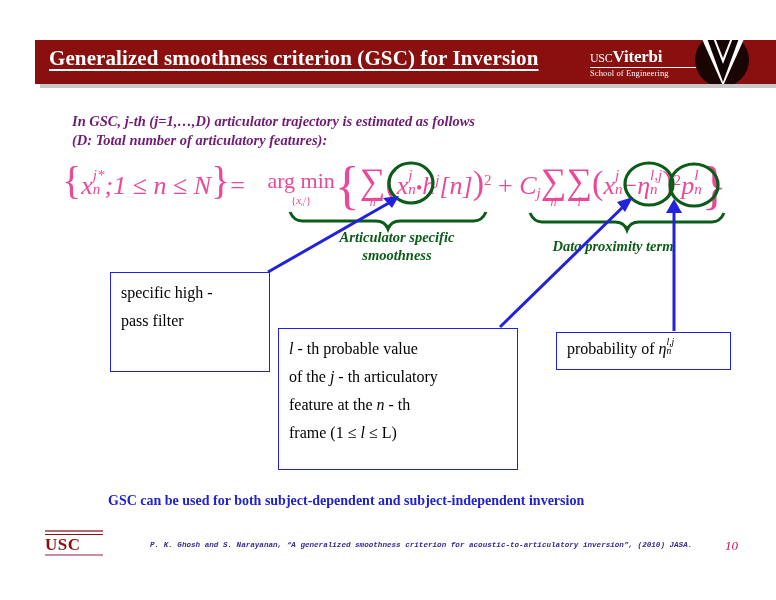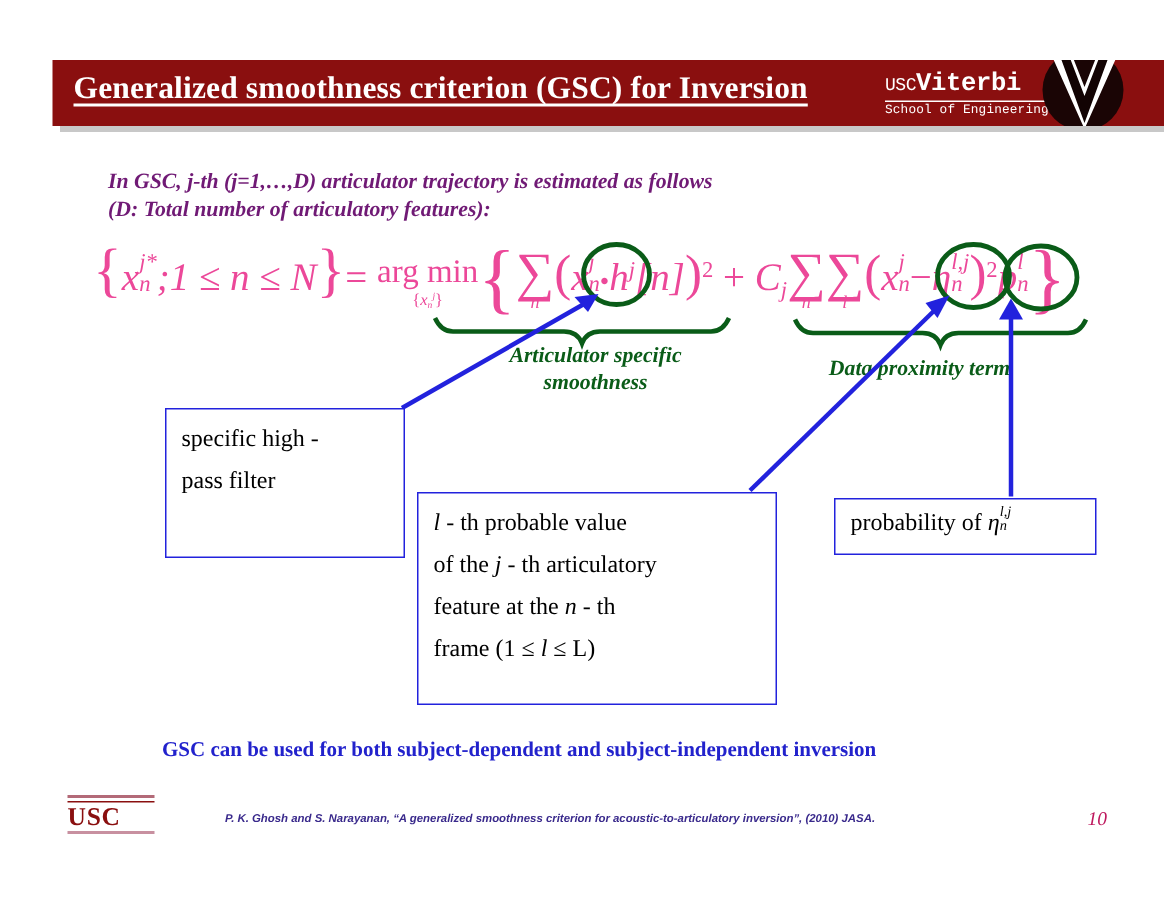--- a/index.html
+++ b/index.html
@@ -19,21 +19,21 @@
     background:#9a9a9a;opacity:.55;
   }
   .banner-title{
     position:absolute;left:14px;top:6px;
     color:#ffffff;font-family:"Liberation Serif",serif;font-weight:bold;
     font-size:21px;letter-spacing:.1px;text-decoration:underline;
     text-underline-offset:4px;white-space:nowrap;
   }
   .viterbi{
     position:absolute;left:555px;top:8px;width:140px;color:#fff;
-    font-family:Liberation Mono, monospace;line-height:1;
+    font-family:Liberation Serif, serif;line-height:1;
   }
   .viterbi .l1{font-size:13px;}
   .viterbi .l1 .usc{font-size:12px;font-weight:normal;letter-spacing:-.3px;}
   .viterbi .l1 .vit{font-size:17px;font-weight:bold;letter-spacing:-.2px;}
   .viterbi .rule{height:1px;background:#fff;margin:2px 0 1px 0;width:128px;}
   .viterbi .l2{font-size:8.5px;letter-spacing:.1px;}
   .vmark{position:absolute;right:8px;top:-6px;width:90px;height:56px;}
 
   
   .intro{
@@ -42,21 +42,21 @@
     line-height:19px;font-family:"Liberation Serif",serif;
   }
   .bottom-note{
     position:absolute;left:108px;top:493px;width:620px;
     color:#2222cc;font-weight:bold;font-size:14px;
     font-family:"Liberation Serif",serif;
   }
   .citation{
     position:absolute;left:150px;top:541px;width:560px;
     color:#3a2a8c;font-weight:bold;font-style:italic;font-size:7.6px;
-    font-family:Liberation Sans, sans-serif;
+    font-family:Liberation Mono, monospace;
   }
   .pagenum{
     position:absolute;left:725px;top:538px;color:#be185d;
     font-style:italic;font-size:13px;font-family:"Liberation Serif",serif;
   }
 
   
   .usc-logo{position:absolute;left:45px;top:530px;width:60px;height:30px;}
   .usc-logo .bar{height:1.6px;background:#b36a78;width:58px;}
   .usc-logo .bar.t2{margin-top:2px;background:#8a0f0f;height:1.6px;}
@@ -75,21 +75,21 @@
   .eq i{font-style:italic;}
   .sub{font-size:.58em;vertical-align:-.32em;font-style:italic;}
   .sup{font-size:.58em;vertical-align:.55em;font-style:italic;}
   .supsub{display:inline-block;font-size:.58em;line-height:.95em;
           vertical-align:-.05em;text-align:left;font-style:italic;}
   .big{font-size:40px;font-weight:normal;}
   .paren{font-size:34px;}
   .undersym{display:inline-block;text-align:center;vertical-align:middle;}
   .undersym .top{display:block;font-size:36px;line-height:.8em;}
   .undersym .bot{display:block;font-size:12px;font-style:italic;line-height:1em;}
-  .argmin{display:inline-block;text-align:center;vertical-align:middle;font-size:22px;}
+  .argmin{display:inline-block;text-align:center;vertical-align:middle;font-size:22px;margin-left:16px;}
   .argmin .bot{display:block;font-size:11px;}
 
   
   .green-label{
     position:absolute;color:#0a5c18;font-weight:bold;font-style:italic;
     font-size:14.5px;font-family:"Liberation Serif",serif;line-height:18px;
     text-align:center;
   }
 
   

